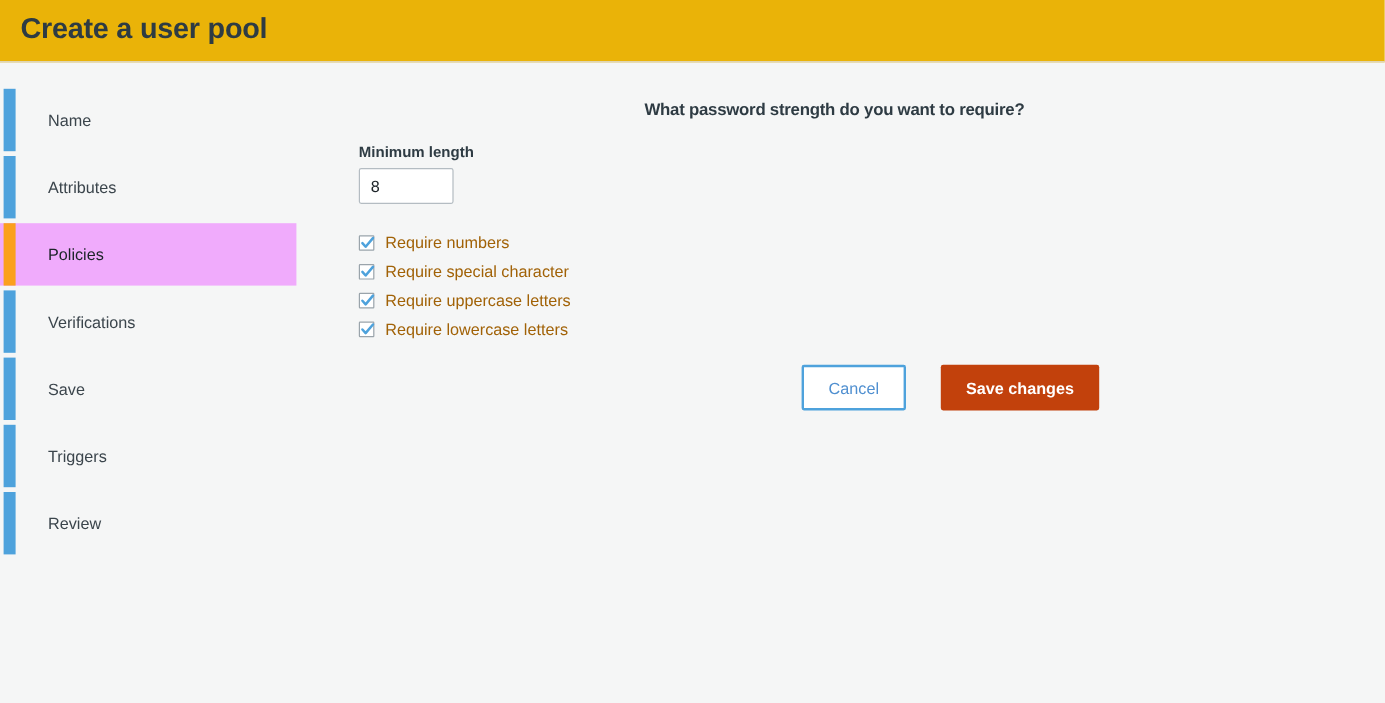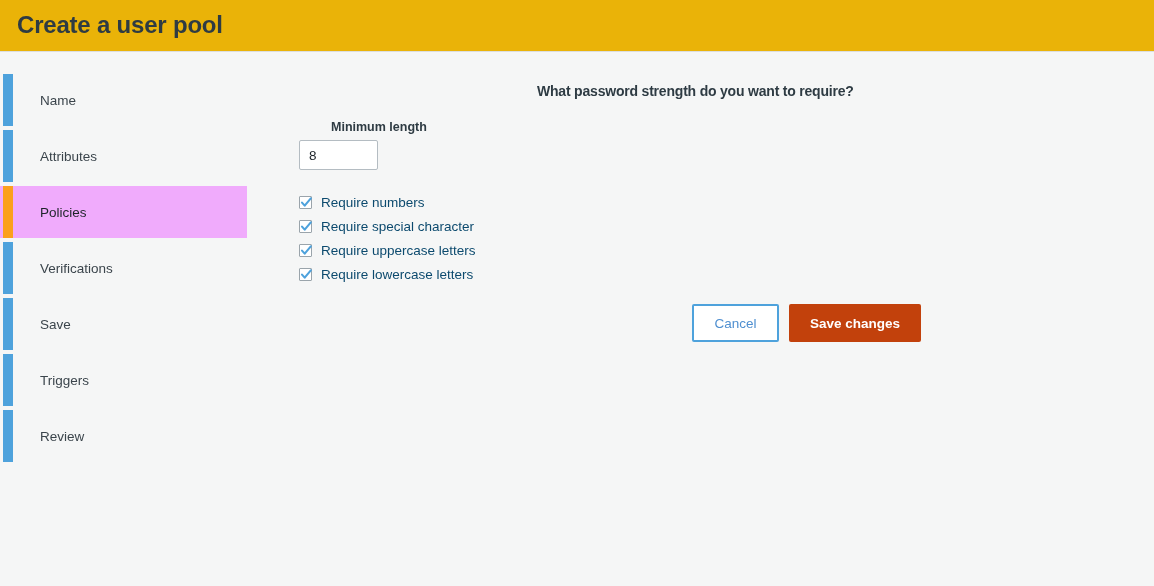--- a/index.html
+++ b/index.html
@@ -90,21 +90,20 @@
     left: 299px;
     top: 120px;
     width: 400px;
   }
   #min-length-label {
     font-size: 12.5px;
     font-weight: bold;
     color: #2e3b43;
     display: block;
     margin-bottom: 6px;
-    margin-left: 32px;
   }
   #min-length-input {
     width: 79px;
     height: 30px;
     padding: 4px 9px;
     font-size: 13.5px;
     font-family: "Liberation Sans", sans-serif;
     color: #1d2429;
     background: #ffffff;
     border: 1px solid #b4bcc2;
@@ -128,31 +127,32 @@
     border: 1px solid #9aa4ab;
     border-radius: 1px;
     position: relative;
     flex: 0 0 auto;
     display: inline-block;
   }
   .cb svg { position: absolute; left: 0px; top: -1px; display: block; }
   .requirement-row .req-label {
     margin-left: 9px;
     font-size: 13.5px;
-    color: #0c4a6e;
+    color: #a16207;
     white-space: nowrap;
   }
 
   
   #form-actions {
     position: absolute;
-    left: 692px;
+    left: 668px;
     top: 304px;
     display: flex;
     align-items: flex-start;
+    gap: 19px;
   }
   #cancel-button {
     width: 87px;
     height: 38px;
     background: #ffffff;
     border: 2px solid #4ea2dc;
     color: #4f8fd0;
     font-size: 13.5px;
     font-family: "Liberation Sans", sans-serif;
     border-radius: 2px;

